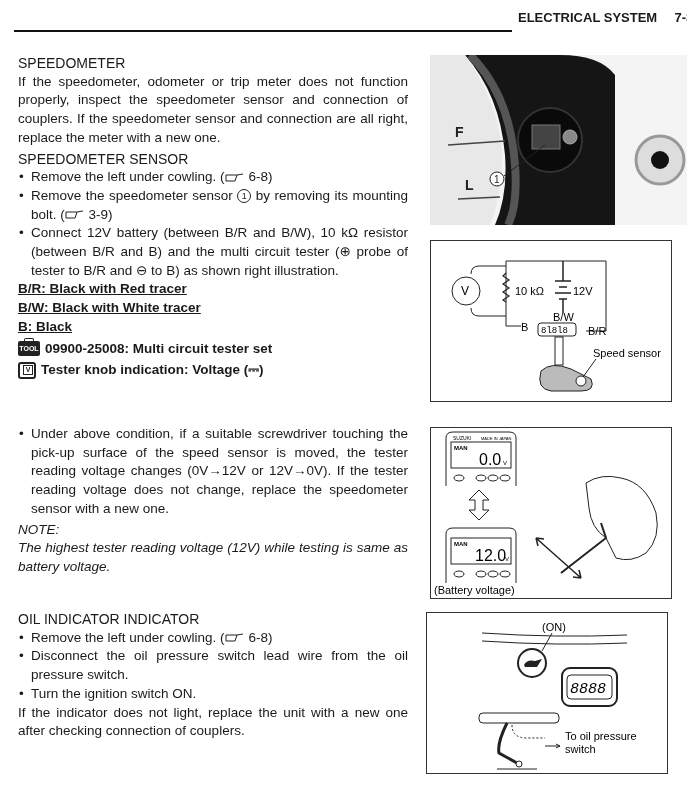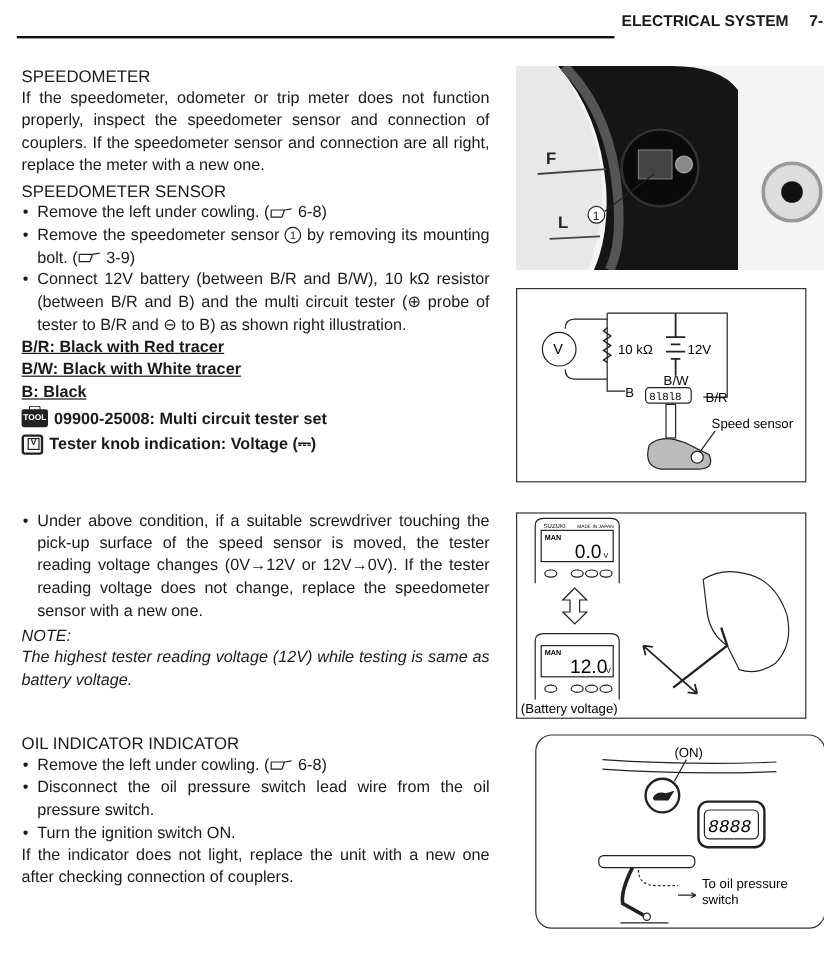--- a/index.html
+++ b/index.html
@@ -178,21 +178,21 @@
     <ellipse cx="62" cy="146" rx="5" ry="3" fill="#fff" stroke="#222"></ellipse>
     <ellipse cx="74" cy="146" rx="5" ry="3" fill="#fff" stroke="#222"></ellipse>
     <rect x="2" y="155" width="100" height="14" fill="#fff"></rect>
     <text x="3" y="166" font-size="11">(Battery voltage)</text>
     <path d="M155 55 Q170 45 190 50 Q215 55 225 85 Q230 110 215 125 Q200 135 185 130 L175 110 Q160 100 158 80 Z" fill="#fff" stroke="#222"></path>
     <path d="M170 95 L175 110 L130 145" stroke="#222" fill="none" stroke-width="2"></path>
     <path d="M105 110 L150 150 M105 110 l2 8 M105 110 l8 1 M150 150 l-8 -1 M150 150 l-2 -8" stroke="#222" fill="none" stroke-width="1.5"></path>
   </svg>
 </div>
 
-<div class="fig" style="left:446px;top:612px;width:240px;height:160px;border-radius:14px;">
+<div class="fig" style="left:426px;top:612px;width:240px;height:160px;">
   <svg width="240" height="160" viewBox="0 0 240 160" font-family="Liberation Sans, sans-serif">
     <path d="M55 20 Q130 25 200 22 M55 28 Q130 33 200 30" stroke="#222" fill="none"></path>
     <text x="115" y="18" font-size="11">(ON)</text>
     <line x1="125" y1="20" x2="115" y2="38" stroke="#222"></line>
     <circle cx="105" cy="50" r="14" fill="#fff" stroke="#222" stroke-width="2"></circle>
     <path d="M97 52 Q100 46 108 48 L115 46 L110 54 H98 Z" fill="#222"></path>
     <rect x="135" y="55" width="55" height="38" rx="8" fill="#fff" stroke="#222" stroke-width="2"></rect>
     <rect x="140" y="62" width="45" height="24" rx="4" fill="#fff" stroke="#222"></rect>
     <text x="143" y="80" font-size="15" font-style="italic" font-family="Liberation Mono, monospace">8888</text>
     <rect x="52" y="100" width="80" height="10" rx="4" fill="#fff" stroke="#222"></rect>

